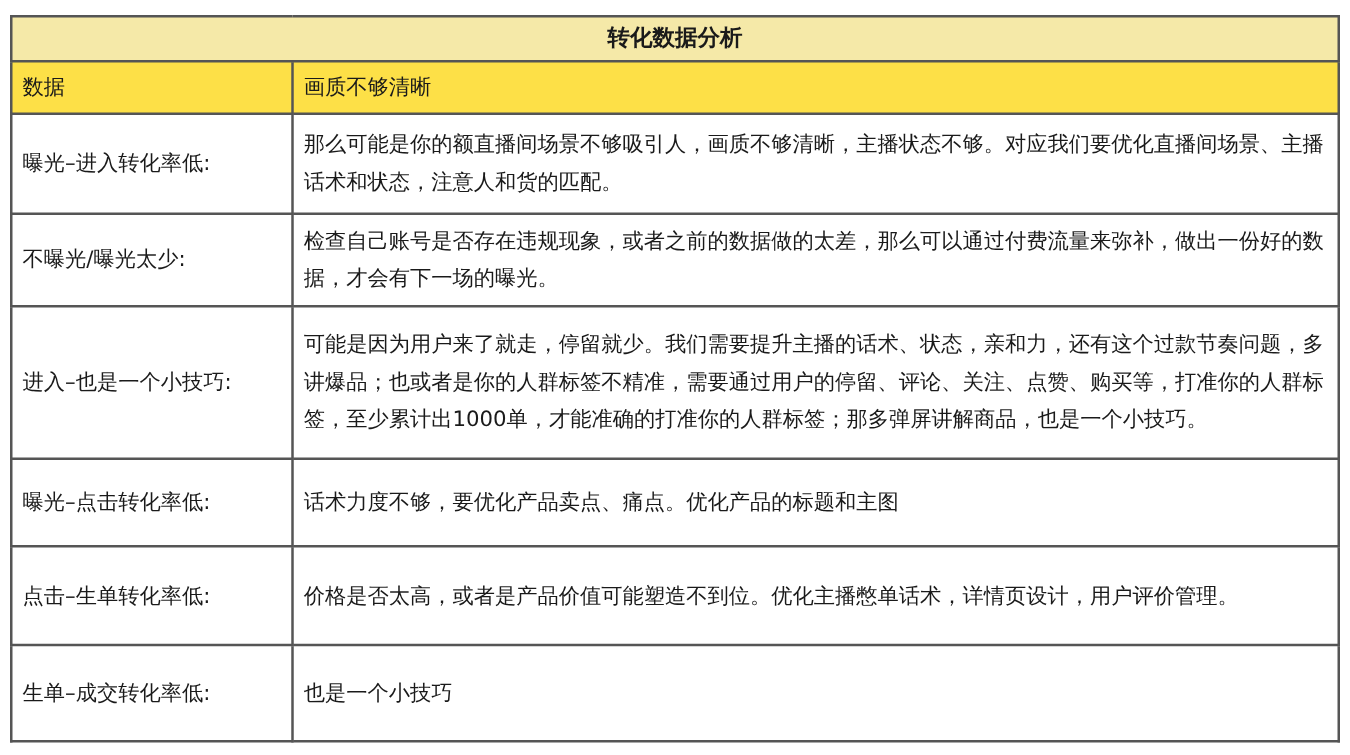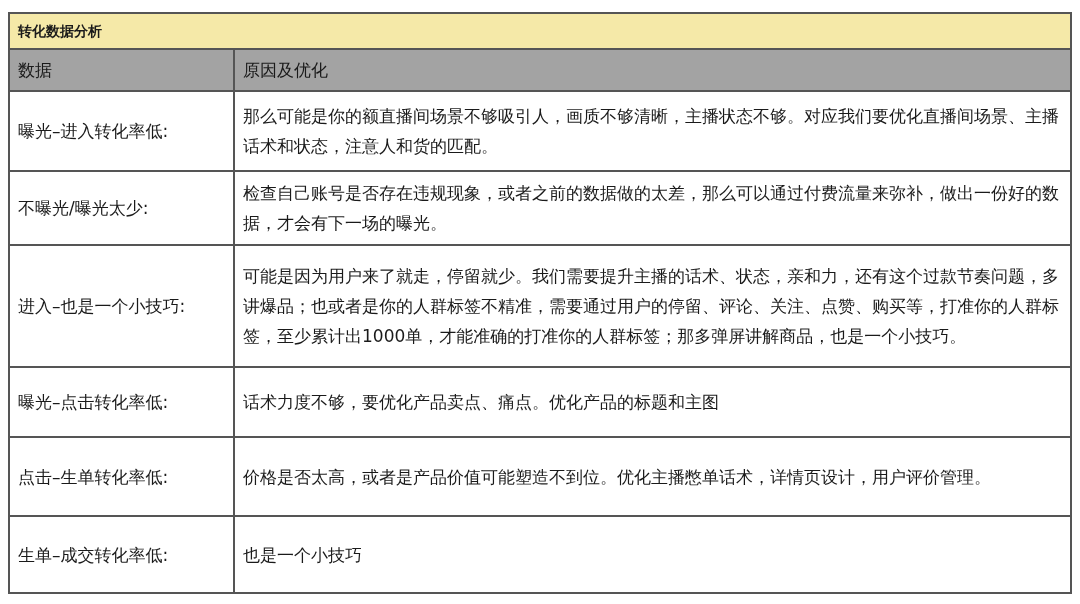--- a/index.html
+++ b/index.html
@@ -30,25 +30,26 @@
     line-height: 30px;
     vertical-align: middle;
     text-align: left;
     font-weight: normal;
   }
   .sheet col.c1 { width: 225px; }
   .sheet col.c2 { width: 837px; }
   .title-row th {
     background: #f5e9a8;
     height: 34px;
+    text-align: center;
     font-weight: bold;
-    font-size: 14px;
+    font-size: 18px;
   }
   .header-row td {
-    background: #a3a3a3;
+    background: #fde047;
     height: 40px;
     margin-left: 40px;
   }
   .data-row td { background: #ffffff; }
   .r1 td { height: 72px; }
   .r2 td { height: 78px; }
   .r3 td { height: 120px; }
   .r4 td { height: 68px; }
   .r5 td { height: 77px; border-radius: 17px; }
   .r6 td { height: 75px; margin-top: 29px; }
@@ -60,21 +61,21 @@
   <colgroup>
     <col class="c1">
     <col class="c2">
   </colgroup>
   <tbody>
       <tr class="title-row">
     <th colspan="2">转化数据分析</th>
   </tr>
   <tr class="header-row">
     <td>数据</td>
-    <td>原因及优化</td>
+    <td>画质不够清晰</td>
   </tr>
   <tr class="data-row r2">
     <td>曝光–进入转化率低:</td>
     <td>那么可能是你的额直播间场景不够吸引人，画质不够清晰，主播状态不够。对应我们要优化直播间场景、主播话术和状态，注意人和货的匹配。</td>
   </tr>
   <tr class="data-row r1">
     <td>不曝光/曝光太少:</td>
     <td>检查自己账号是否存在违规现象，或者之前的数据做的太差，那么可以通过付费流量来弥补，做出一份好的数据，才会有下一场的曝光。</td>
   </tr>
   <tr class="data-row r3">

